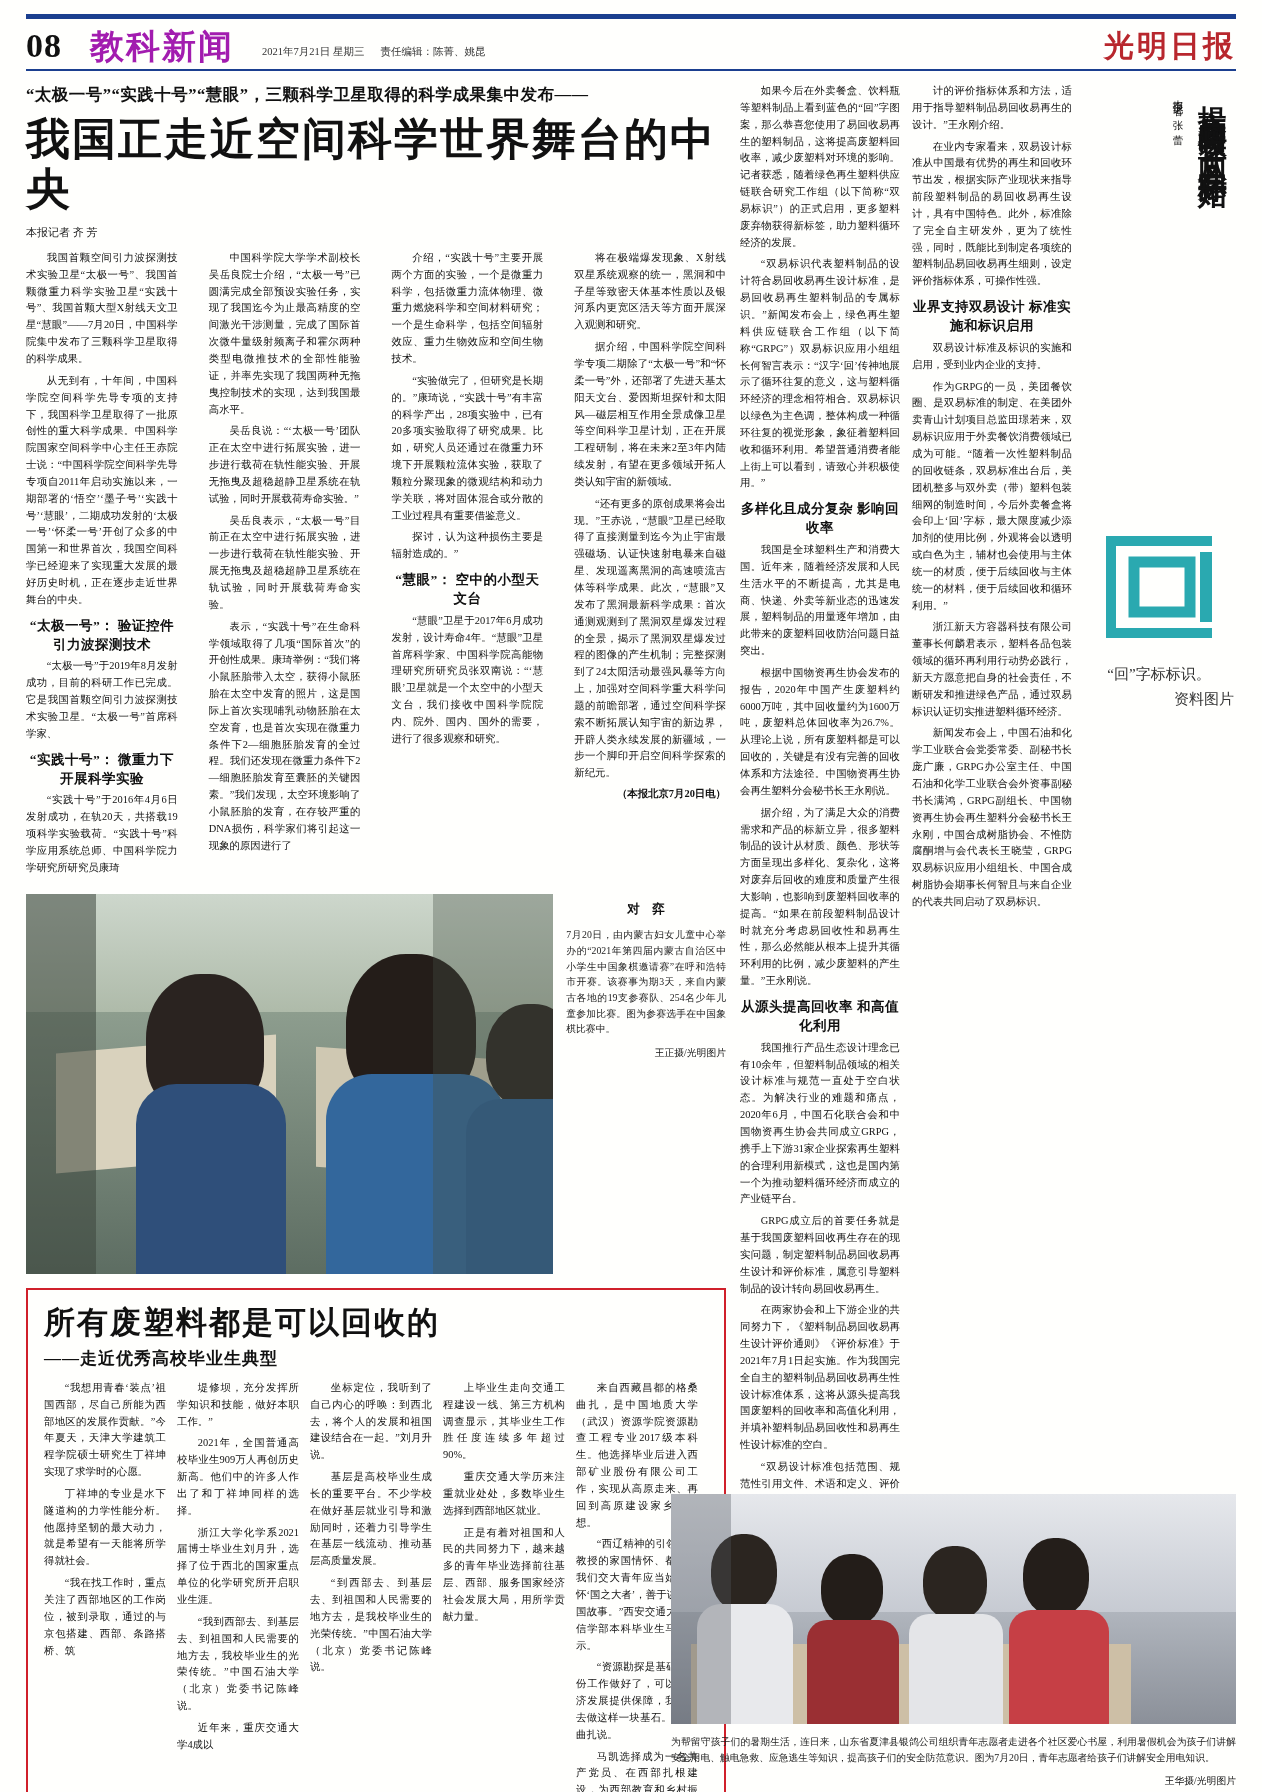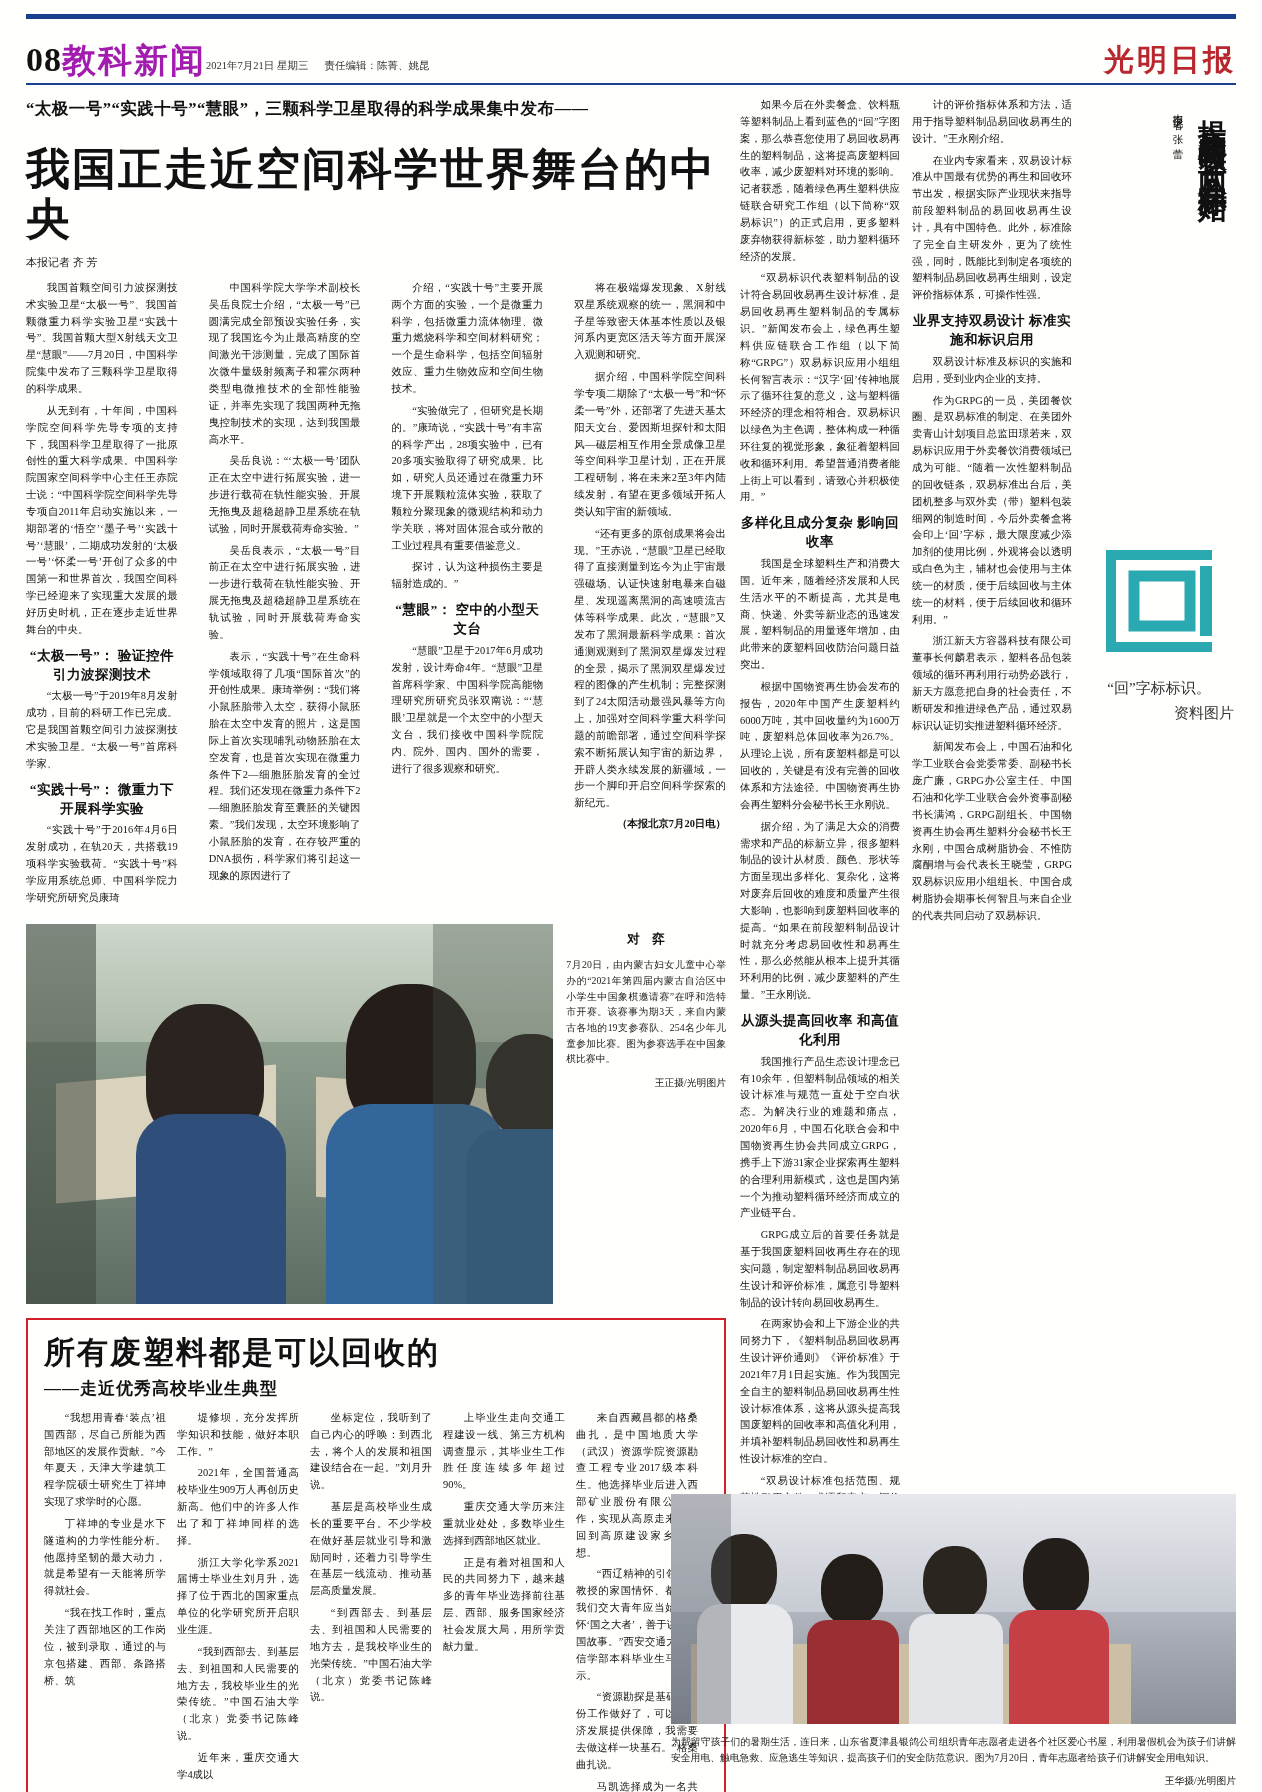--- a/index.html
+++ b/index.html
@@ -4,37 +4,37 @@
 <style>
   html,body{margin:0;padding:0;}
   body{
     width:1262px;height:1792px;background:#fffffd;
     font-family:"Liberation Serif","DejaVu Serif",serif;
     color:#111;overflow:hidden;position:relative;
   }
   .page{position:relative;width:1262px;height:1792px;box-sizing:border-box;padding:0 26px;}
   
   .top-rule{height:5px;background:#1b3f8f;margin:14px 0 0 0;}
-  .masthead{display:flex;align-items:flex-end;gap:0;padding:24px 0 6px;border-bottom:2.5px solid #1b3f8f;}
+  .masthead{display:flex;align-items:flex-end;gap:28px;padding:10px 0 6px;border-bottom:2.5px solid #1b3f8f;}
   .pagenum{font-size:34px;font-weight:700;color:#111;line-height:1;letter-spacing:1px;}
   .section-title{font-size:34px;font-weight:700;color:#a21caf;line-height:1;letter-spacing:2px;
     font-family:"DejaVu Sans","Liberation Sans",sans-serif;}
   .mast-meta{font-size:10.5px;color:#333;padding-bottom:4px;display:flex;gap:16px;}
   .mast-spacer{flex:1;}
   .brandbox{text-align:right;padding-bottom:2px;margin-left:16px;}
   .brand{font-size:30px;font-weight:700;color:#b8272d;letter-spacing:3px;line-height:1;
     font-family:"DejaVu Sans","Liberation Sans",sans-serif;}
   
   .body-grid{display:flex;gap:14px;padding-top:12px;}
   .col-left{width:700px;}
   .col-right{width:508px;display:flex;gap:12px;}
   .rcol{width:160px;}
   .rcol.wide{width:150px;}
   
-  .shoulder{font-size:16.5px;font-weight:700;line-height:1.5;letter-spacing:.5px;margin-bottom:22px;}
+  .shoulder{font-size:16.5px;font-weight:700;line-height:1.5;letter-spacing:.5px;margin-bottom:6px;}
   .main-head{font-size:44px;font-weight:700;letter-spacing:2px;line-height:1.15;margin:2px 0 10px;
     font-family:"DejaVu Sans","Liberation Sans",sans-serif;}
   .byline{font-size:11px;color:#222;margin-bottom:10px;}
   
   .cols4{display:flex;gap:31px;}
   .tcol{width:164px;}
   .tcol p,.colp{font-size:10.4px;line-height:1.62;text-align:justify;margin:0 0 5px;text-indent:2em;}
   .subhead{font-size:13.5px;font-weight:700;margin:8px 0 4px;line-height:1.4;letter-spacing:.5px;}
   .subhead.center{text-align:center;}
   .minihead{font-size:12.5px;font-weight:700;margin:7px 0 3px;text-align:center;}

